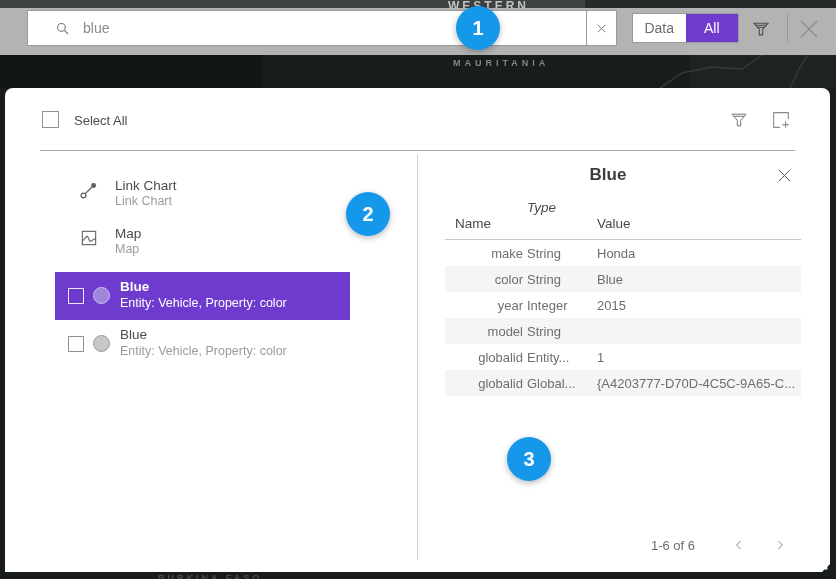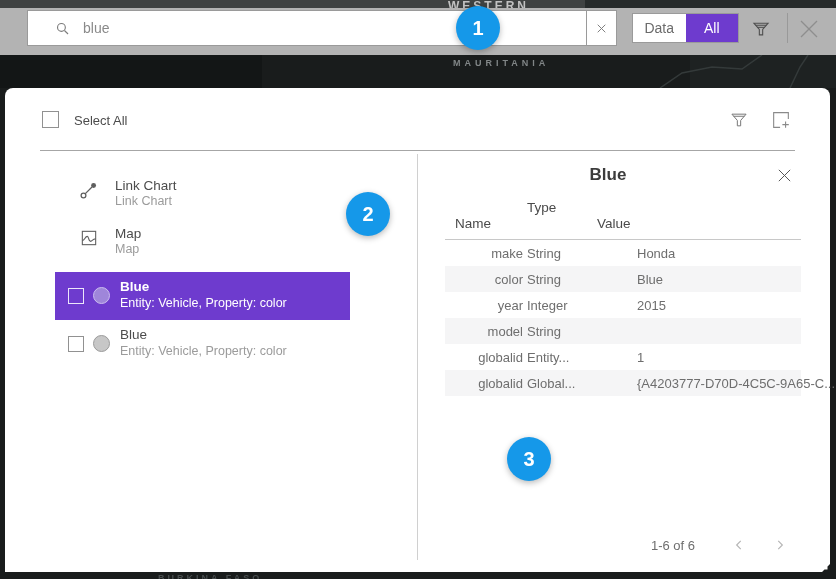--- a/index.html
+++ b/index.html
@@ -38,21 +38,21 @@
   .circle-ic.purple{background:#9f86da;border:1px solid #cbbcf0;}
 
   
   .detail-title{font-size:17px;font-weight:bold;color:#3c3c3c;text-align:center;}
   .th{font-size:13.5px;color:#4a4a4a;white-space:nowrap;}
   .trow{left:440px;width:356px;height:26px;}
   .trow.shade{background:#f5f5f6;}
   .td{position:absolute;top:6px;font-size:13px;color:#6e6e6e;white-space:nowrap;overflow:hidden;}
   .td.c0{left:10px;width:68px;text-align:right;}
   .td.c1{left:82px;width:66px;}
-  .td.c2{left:152px;width:200px;margin-left:40px;}
+  .td.c2{left:152px;width:200px;}
   .pg-label{font-size:13px;color:#6e6e6e;text-align:right;}
 
   
   .callout{width:44px;height:44px;border-radius:50%;background:#1598e9;color:#fff;
     display:flex;align-items:center;justify-content:center;font-size:20px;font-weight:bold;
     box-shadow:0 2px 6px rgba(0,0,0,.28);}
 </style>
 </head>
 <body>
 
@@ -161,21 +161,21 @@
 
   <div class="abs detail-title" style="left:438px;top:77px;width:330px;">Blue</div>
   <div class="abs iconbtn" style="left:768px;top:76px;width:22px;height:22px;">
     <svg width="17" height="17" viewBox="0 0 24 24" stroke="#555" stroke-width="1.4">
       <line x1="4" y1="4" x2="20" y2="20"></line>
         <line x1="20" y1="4" x2="4" y2="20"></line>
     </svg>
   </div>
 
   <div class="abs th" style="left:450px;top:128px;">Name</div>
-  <div class="abs th" style="left:522px;top:112px;">Type</div>
+  <div class="abs th" style="left:522px;top:112px;font-style:italic;">Type</div>
   <div class="abs th" style="left:592px;top:128px;">Value</div>
   <div class="abs divider-h" style="left:440px;top:151px;width:356px;background:#c8c8c8;"></div>
 
   <div class="abs trow" style="top:152px;">
     <div class="td c0">make</div>
     <div class="td c1">String</div>
     <div class="td c2">Honda</div>
   </div>
   <div class="abs trow shade" style="top:178px;">
     <div class="td c0">color</div>

